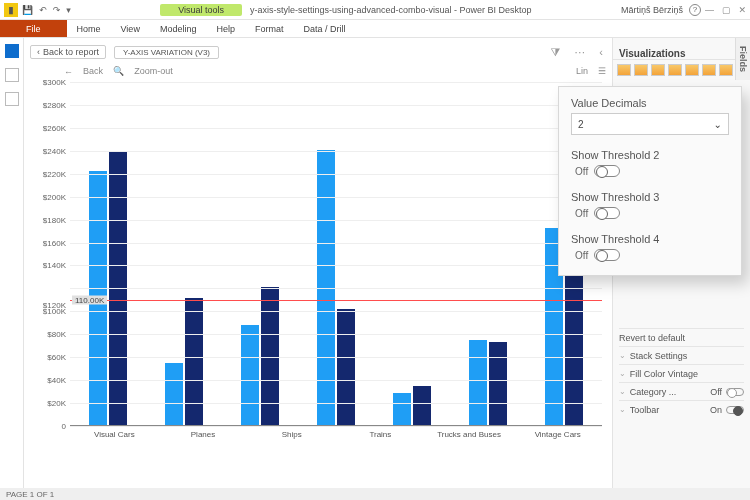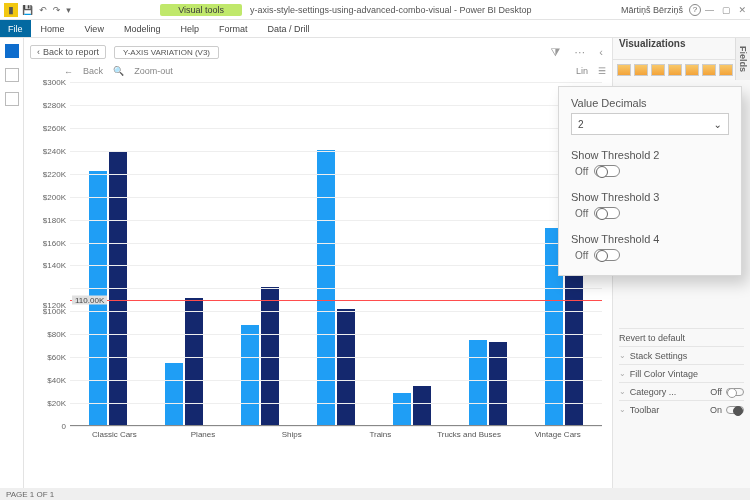--- a/index.html
+++ b/index.html
@@ -8,21 +8,21 @@
   .titlebar .app-icon { width: 14px; height: 14px; background: #f2c811; margin-right: 4px; display: flex; align-items: center; justify-content: center; font-size: 9px; font-weight: bold; }
   .titlebar .qat { display: flex; gap: 6px; color: #666; }
   .titlebar .center { flex: 1; display: flex; align-items: center; justify-content: center; gap: 8px; }
   .vtools { background: #c0e86b; padding: 1px 18px; border-radius: 2px; font-size: 9px; color: #3a3a3a; }
   .winctrl { display: flex; gap: 8px; color: #888; margin-left: auto; }
   .username { font-size: 9px; color: #555; margin-right: 6px; }
   .info-icon { width: 12px; height: 12px; border: 1px solid #888; border-radius: 50%; display: flex; align-items: center; justify-content: center; font-size: 8px; color: #666; margin-right: 4px; }
 
   .ribbon-tabs { height: 18px; display: flex; align-items: center; border-bottom: 1px solid #e3e3e3; font-size: 9px; }
   .ribbon-tabs .tab { padding: 0 10px; height: 100%; display: flex; align-items: center; color: #444; cursor: pointer; }
-  .ribbon-tabs .tab.file { background: #0369a1; color: #fff; padding: 0 8px; }
+  .ribbon-tabs .tab.file { background: #c2410c; color: #fff; padding: 0 26px; }
 
   .workspace { display: flex; height: 450px; }
   .leftrail { width: 24px; border-right: 1px solid #e3e3e3; display: flex; flex-direction: column; align-items: center; padding-top: 6px; gap: 10px; color: #888; }
   .leftrail .rail-icon { width: 14px; height: 14px; border: 1px solid #bbb; }
 
   .canvas { flex: 1; position: relative; padding: 4px 6px 0 6px; }
   .crumbbar { height: 20px; display: flex; align-items: center; gap: 8px; font-size: 9px; color: #555; }
   .crumb-btn { border: 1px solid #ccc; padding: 1px 6px; border-radius: 2px; display: flex; align-items: center; gap: 3px; background:#fff; }
   .crumb-chip { border: 1px solid #ccc; padding: 1px 8px; border-radius: 2px; text-transform: uppercase; font-size: 8px; text-align: center; }
   .crumbbar .spacer { flex: 1; }
@@ -41,21 +41,21 @@
   .bars { position: absolute; left: 0; right: 0; bottom: 0; top: 0; display: flex; }
   .group { flex: 1; display: flex; align-items: flex-end; justify-content: center; gap: 2px; position: relative; }
   .bar { width: 18px; }
   .bar.a { background: #1f9ef5; }
   .bar.b { background: #14286e; }
   .xaxis { position: absolute; left: 40px; right: 4px; bottom: 0; height: 26px; display: flex; }
   .xlabel { flex: 1; text-align: center; font-size: 8px; color: #555; padding-top: 4px; }
   .baseline { position:absolute; left:0; right:0; bottom:0; border-top:1px solid #888; }
 
   .rightpanel { width: 138px; border-left: 1px solid #e3e3e3; background: #f8f8f8; font-size: 9px; color: #555; position: relative; }
-  .panel-head { height: 22px; display: flex; align-items: flex-start; padding: 0 6px; font-weight: 600; font-size: 10px; color: #444; border-bottom: 1px solid #e3e3e3; }
+  .panel-head { height: 22px; display: flex; align-items: flex-end; padding: 0 6px; font-weight: 600; font-size: 10px; color: #444; border-bottom: 1px solid #e3e3e3; }
   .panel-head .chev { margin-left: auto; color: #aaa; }
   .viz-icons { display: flex; flex-wrap: wrap; gap: 3px; padding: 4px; }
   .viz-icons .vi { width: 14px; height: 12px; border: 1px solid #ccc; background: linear-gradient(#f8c869,#f3a33a); }
   .fields-tab { position: absolute; right: 0; top: 0; writing-mode: vertical-rl; background: #f0f0f0; border-left: 1px solid #ddd; padding: 8px 2px; font-size: 9px; color: #666; font-weight:600; }
 
   .side-sections { padding: 2px 6px; }
   .section-row { display: flex; align-items: center; height: 18px; border-top: 1px solid #e5e5e5; gap: 4px; }
   .section-row .chev2 { color: #aaa; font-size: 8px; }
   .section-row .lbl { flex: 1; white-space: nowrap; overflow: hidden; text-overflow: ellipsis; }
   .tiny-toggle { width: 18px; height: 8px; border: 1px solid #999; border-radius: 4px; position: relative; }
@@ -202,21 +202,21 @@
           <div class="grid-line" style="top: 66.6667%;"></div>
           <div class="grid-line" style="top: 73.3333%;"></div>
           <div class="grid-line" style="top: 80%;"></div>
           <div class="grid-line" style="top: 86.6667%;"></div>
           <div class="grid-line" style="top: 93.3333%;"></div>
           <div class="grid-line" style="top: 100%;"></div>
           <div class="threshold" style="top: 63.3333%;"></div>
           <div class="threshold-label" style="top: 63.3333%;">110.00K</div>
         </div>
       <div class="xaxis" id="xaxis">
-          <div class="xlabel">Classic Cars</div>
+          <div class="xlabel">Visual Cars</div>
           <div class="xlabel">Planes</div>
           <div class="xlabel">Ships</div>
           <div class="xlabel">Trains</div>
           <div class="xlabel">Trucks and Buses</div>
           <div class="xlabel">Vintage Cars</div>
         </div>
     </div>
   </div>
 
   <div class="rightpanel">

